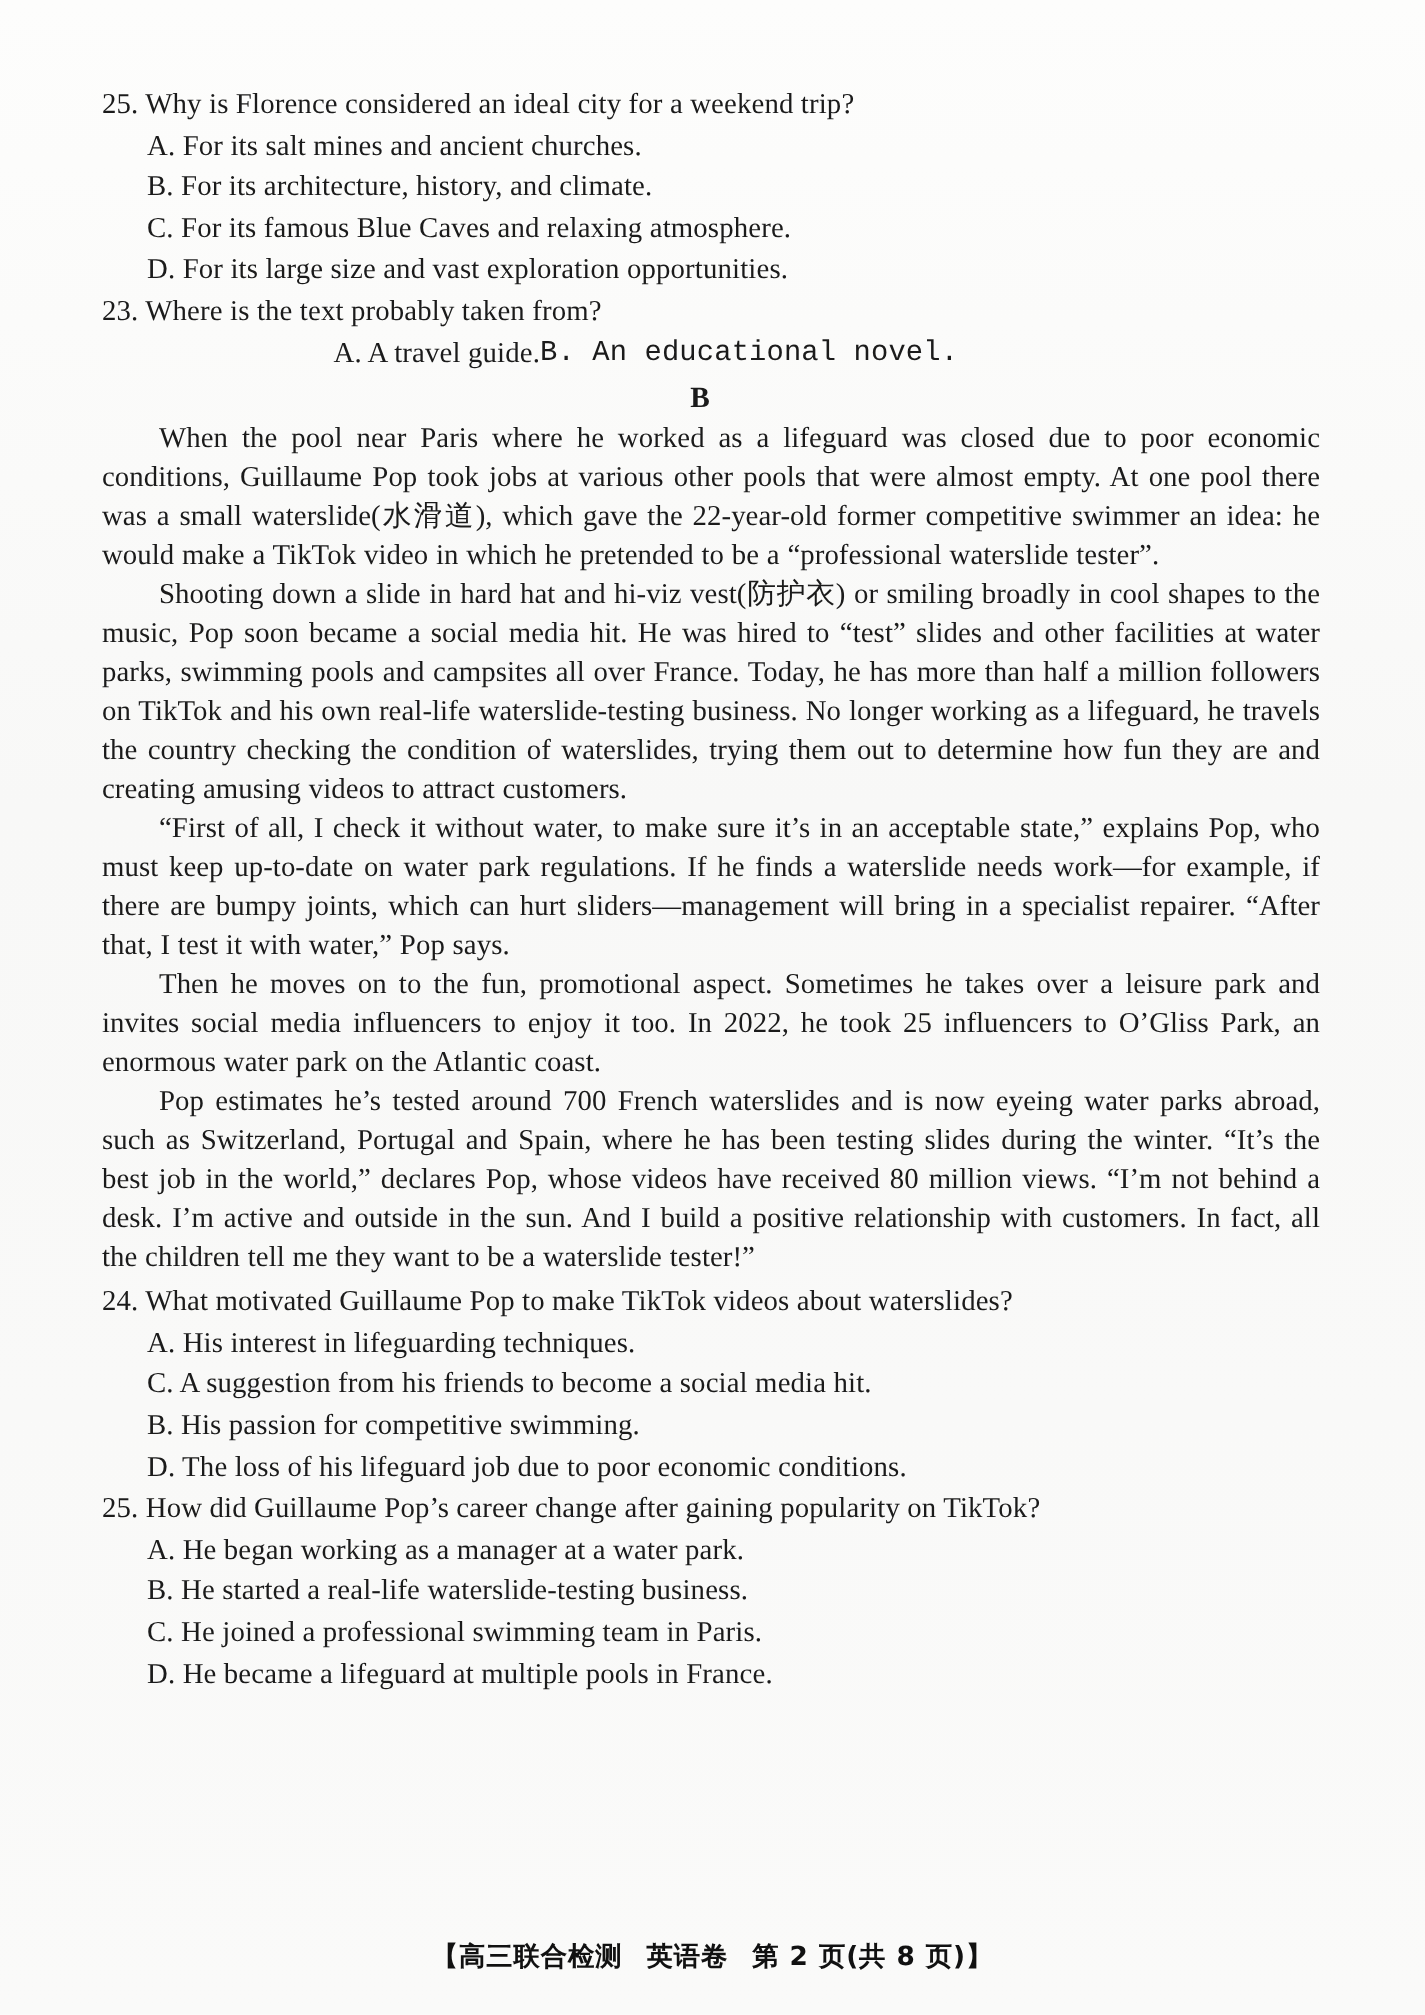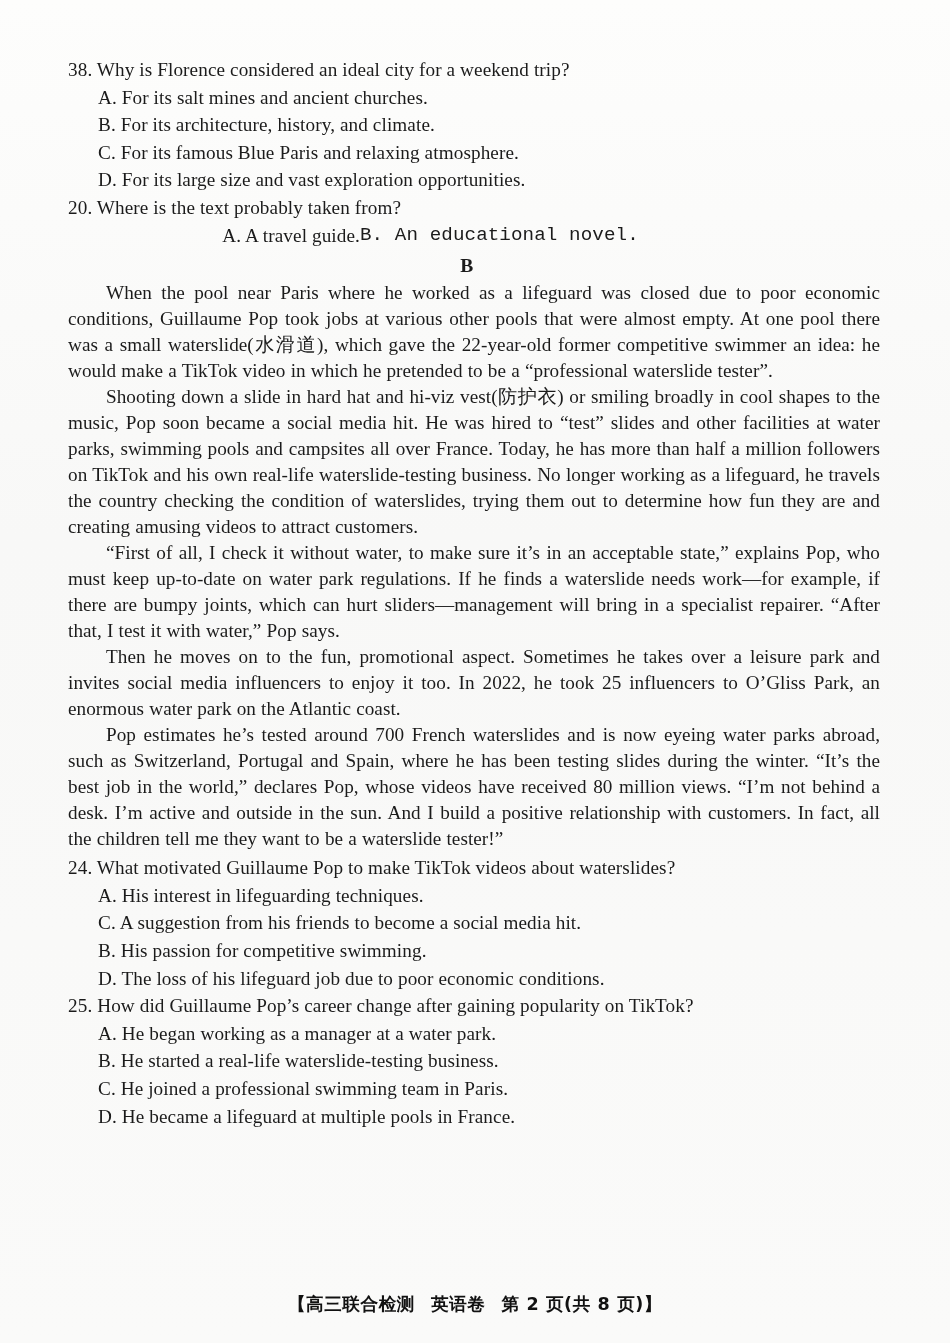--- a/index.html
+++ b/index.html
@@ -106,29 +106,29 @@
   }
 </style>
 </head>
 <body>
 
 <div class="page"></div>
 
 <div class="content">
 
   <div>
-    <div class="question q-stem">38. Why is Florence considered an ideal city for a weekend trip?</div>
+    <div class="question q-stem">25. Why is Florence considered an ideal city for a weekend trip?</div>
     <div class="question q-opt">A. For its salt mines and ancient churches.</div>
     <div class="question q-opt">B. For its architecture, history, and climate.</div>
-    <div class="question q-opt">C. For its famous Blue Paris and relaxing atmosphere.</div>
+    <div class="question q-opt">C. For its famous Blue Caves and relaxing atmosphere.</div>
     <div class="question q-opt">D. For its large size and vast exploration opportunities.</div>
   </div>
 
   <div>
-    <div class="question q-stem">20. Where is the text probably taken from?</div>
+    <div class="question q-stem">23. Where is the text probably taken from?</div>
     <div class="question opt-row">
       <div class="col-a">A. A travel guide.</div>
       <div class="col-b">B. An educational novel.</div>
     </div>
   </div>
 
   <div class="section-letter">B</div>
 
   <div>
     <p class="para">When the pool near Paris where he worked as a lifeguard was closed due to poor economic conditions, Guillaume Pop took jobs at various other pools that were almost empty. At one pool there was a small waterslide(水滑道), which gave the 22-year-old former competitive swimmer an idea: he would make a TikTok video in which he pretended to be a “professional waterslide tester”.</p>

